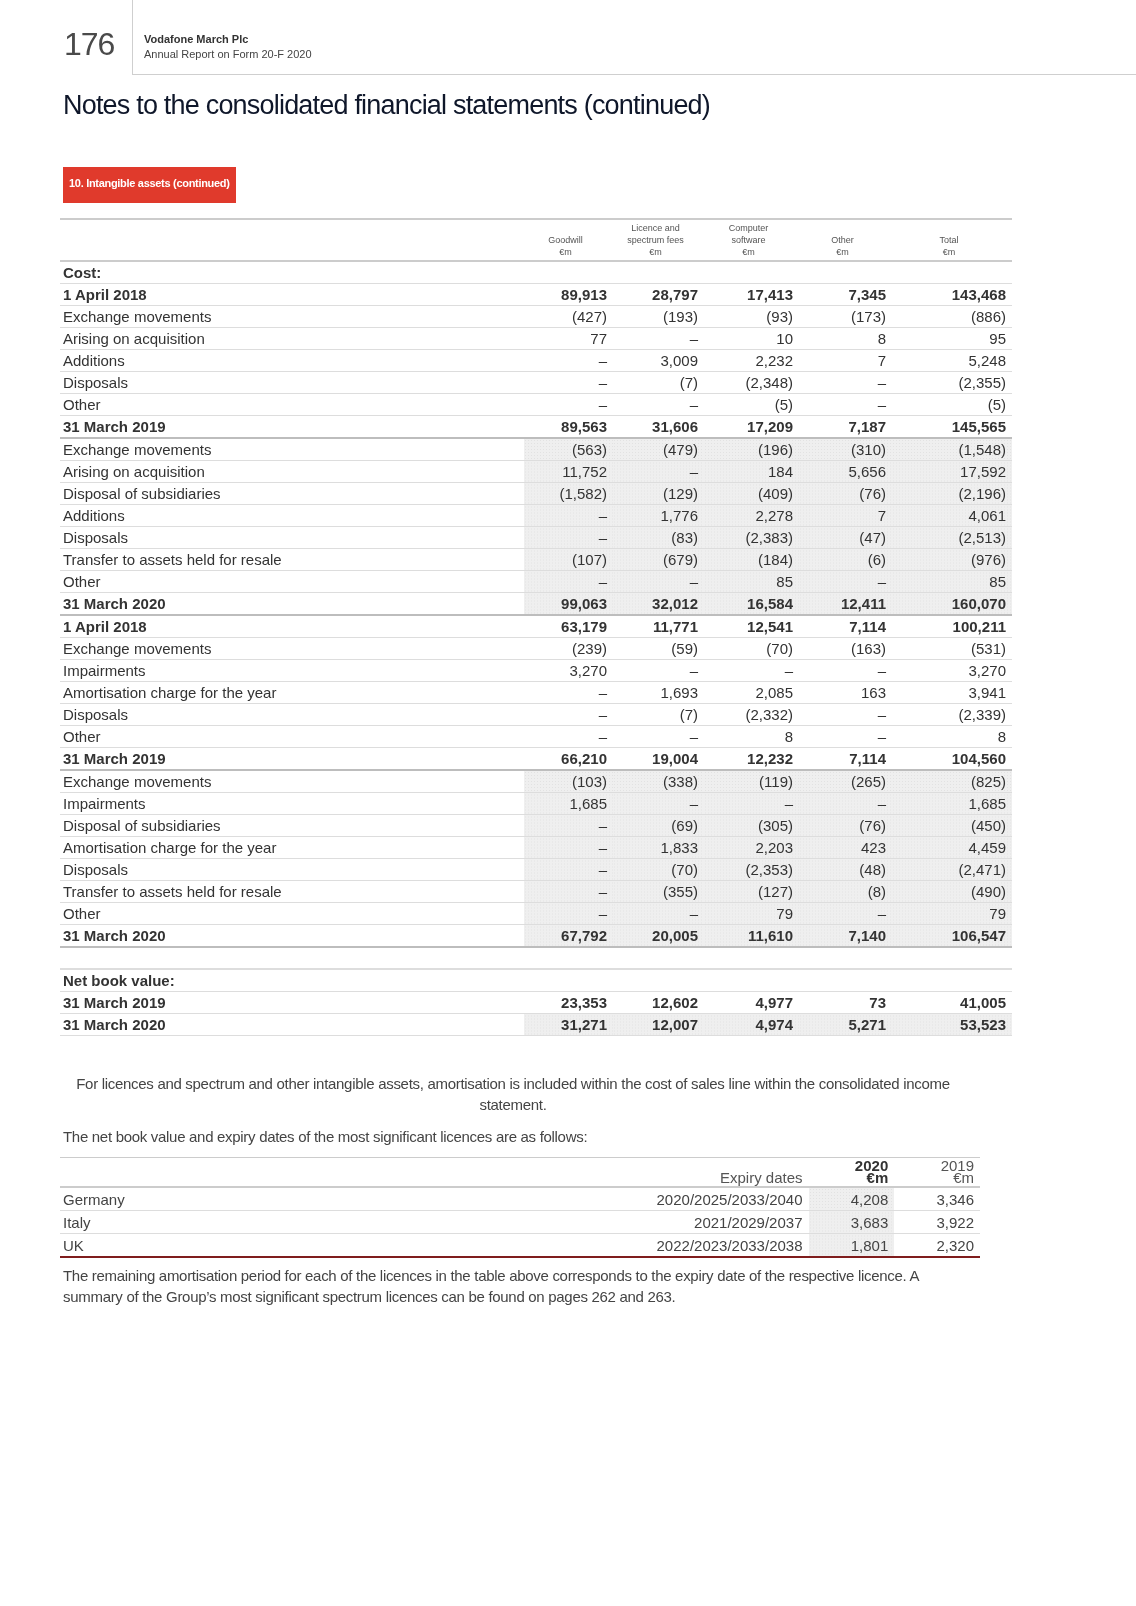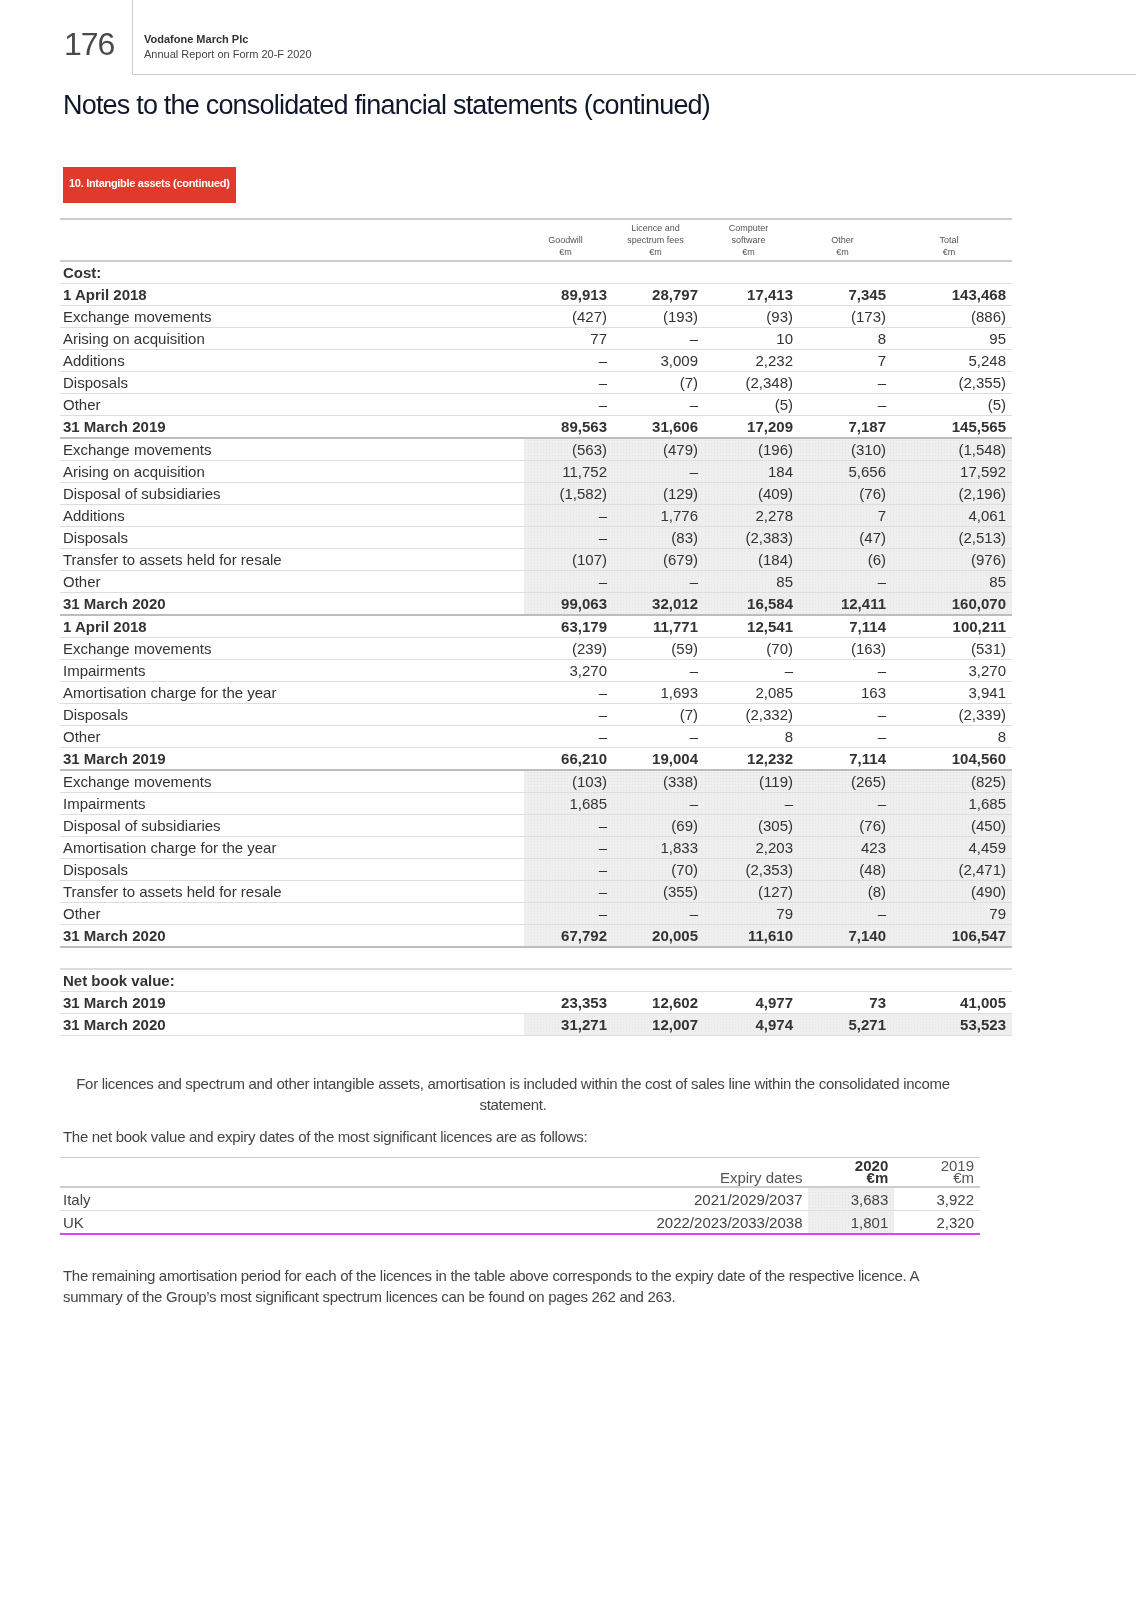--- a/index.html
+++ b/index.html
@@ -34,21 +34,21 @@
   table.fin tr.shade td.num { background-image: radial-gradient(#e2e2e2 0.6px, transparent 0.7px); background-size: 3px 3px; }
   table.fin tr.spacer td { height: 20px; border-bottom: 2px solid #dddddd; }
 
   .para { position: absolute; left: 63px; font-size: 15px; color: #444; line-height: 21px; letter-spacing: -0.3px; width: 900px; }
 
   table.lic { position: absolute; left: 60px; top: 1157px; width: 920px; border-collapse: collapse; }
   table.lic th { font-weight: normal; font-size: 15px; color: #555; text-align: right; vertical-align: bottom; padding: 2px 6px 2px 0; line-height: 12px; }
   table.lic th.bold { font-weight: bold; color: #333; }
   table.lic thead tr { border-top: 1px solid #cccccc; border-bottom: 2px solid #cccccc; }
   table.lic td { height: 22px; font-size: 15px; padding: 0 6px 0 3px; border-bottom: 1px solid #dddddd; color: #444; }
-  table.lic tr:last-child td { border-bottom: 2px solid #d946ef; }
+  table.lic tr:last-child td { border-bottom: 2px solid #7f1d1d; }
   table.lic td.num { text-align: right; }
   table.lic td.shade { background: #efefef; background-image: radial-gradient(#e2e2e2 0.6px, transparent 0.7px); background-size: 3px 3px; }
 </style>
 </head>
 <body>
 
 <div class="header">
   <div class="page-number">176</div>
   <div class="header-vline"></div>
   <div class="header-hline"></div>
@@ -371,20 +371,26 @@
           <div>2020</div>
           <div>€m</div>
         </th>
       <th style="width:80px">
           <div>2019</div>
           <div>€m</div>
         </th>
     </tr>
   </thead>
   <tbody>
+    <tr>
+      <td>Germany</td>
+      <td class="num">2020/2025/2033/2040</td>
+      <td class="num shade">4,208</td>
+      <td class="num">3,346</td>
+    </tr>
     <tr>
       <td>Italy</td>
       <td class="num">2021/2029/2037</td>
       <td class="num shade">3,683</td>
       <td class="num">3,922</td>
     </tr>
     <tr>
       <td>UK</td>
       <td class="num">2022/2023/2033/2038</td>
       <td class="num shade">1,801</td>

